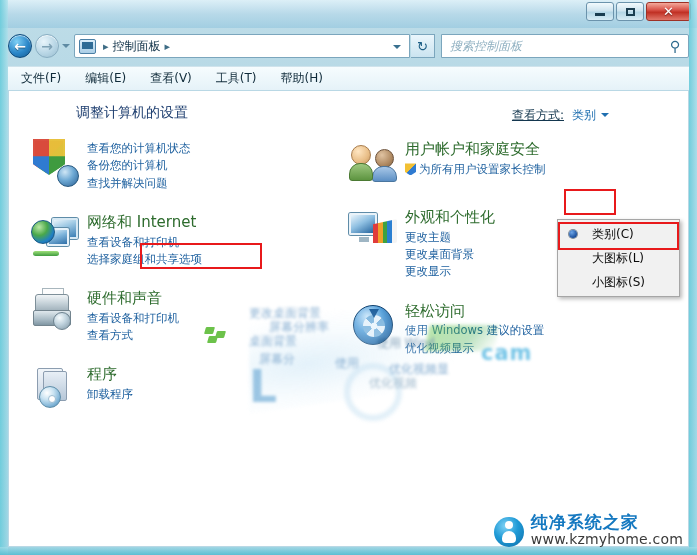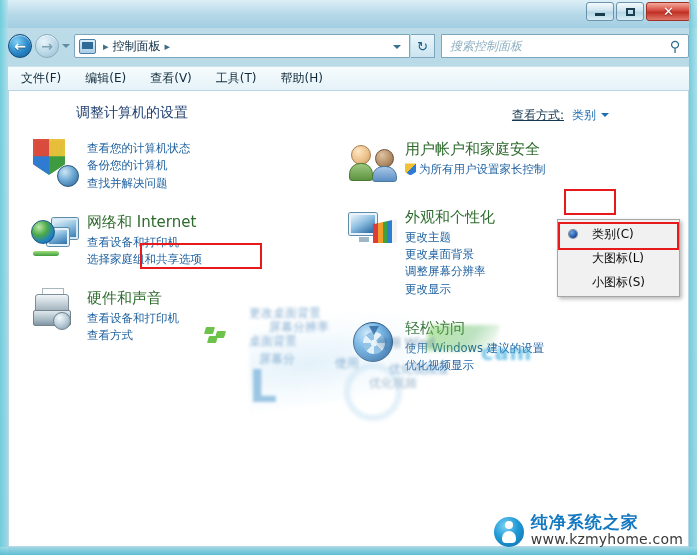--- a/index.html
+++ b/index.html
@@ -815,20 +815,33 @@
           <div class="cat-title">硬件和声音</div>
           <div class="cat-link">
             <span>查看设备和打印机</span>
           </div>
           <div class="cat-link">
             <span>查看方式</span>
           </div>
         </div>
       </div>
 
+      <div class="cat">
+        <div class="cat-icon">
+          <div class="ic-prog-box"></div>
+          <div class="ic-prog-box2"></div>
+          <div class="ic-prog-cd"></div>
+        </div>
+        <div class="cat-body">
+          <div class="cat-title">程序</div>
+          <div class="cat-link">
+            <span>卸载程序</span>
+          </div>
+        </div>
+      </div>
 
     </div>
 
     <div class="col" id="col-right">
 
       <div class="cat">
         <div class="cat-icon">
           <div class="ic-users-b"></div>
           <div class="ic-users-bbody"></div>
           <div class="ic-users-a"></div>
@@ -848,23 +861,20 @@
           <div class="ic-appear-mon"></div>
           <div class="ic-appear-fan"></div>
         </div>
         <div class="cat-body">
           <div class="cat-title">外观和个性化</div>
           <div class="cat-link">
             <span>更改主题</span>
           </div>
           <div class="cat-link">
             <span>更改桌面背景</span>
-          </div>
-          <div class="cat-link">
-            <span>调整屏幕分辨率</span>
           </div>
           <div class="cat-link">
             <span>更改显示</span>
           </div>
         </div>
       </div>
 
       <div class="cat">
         <div class="cat-icon">
           <div class="ic-ease"></div>

